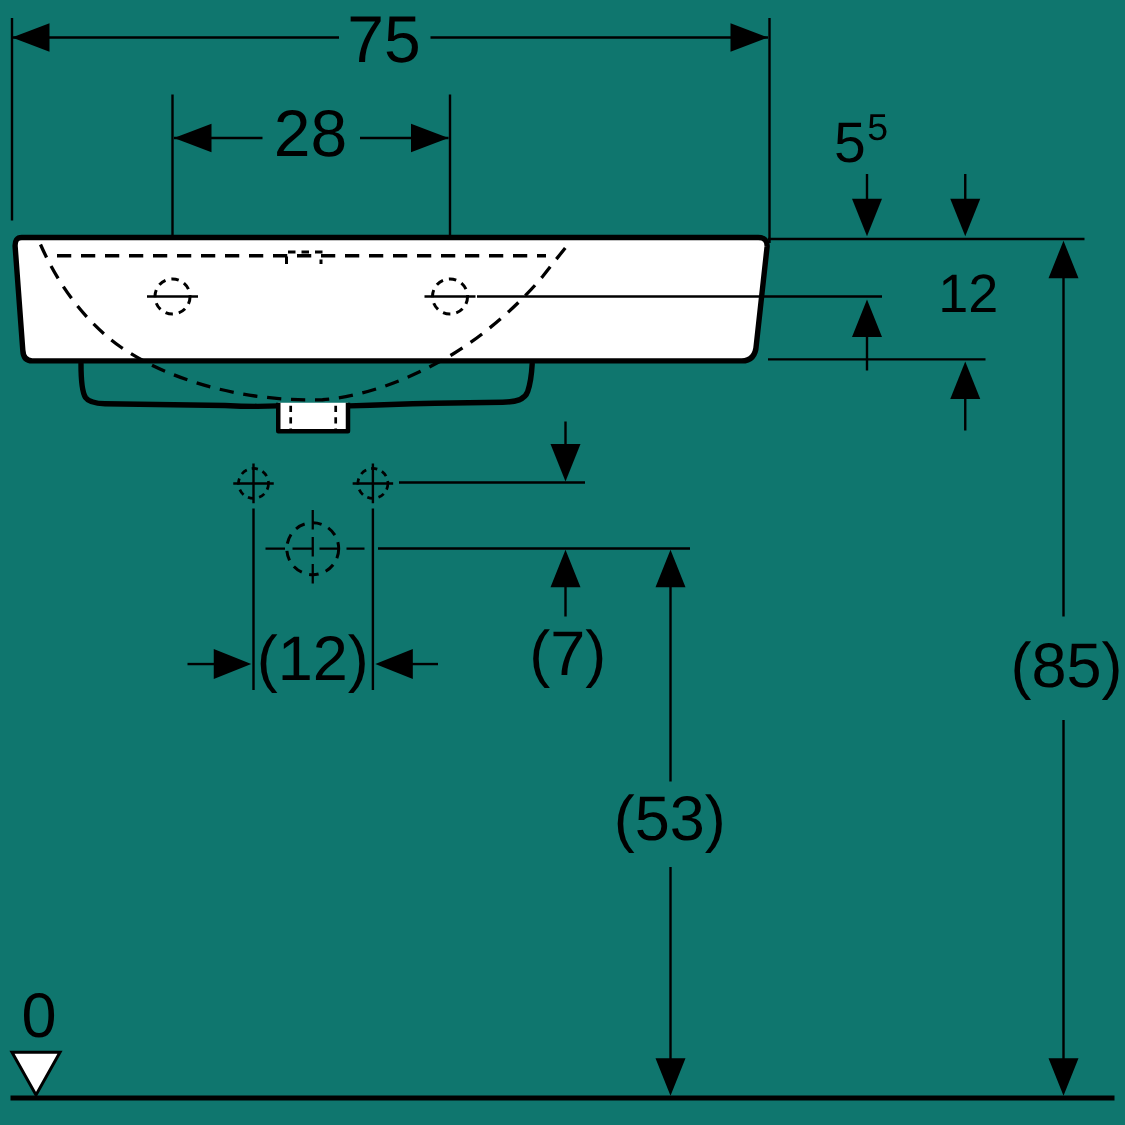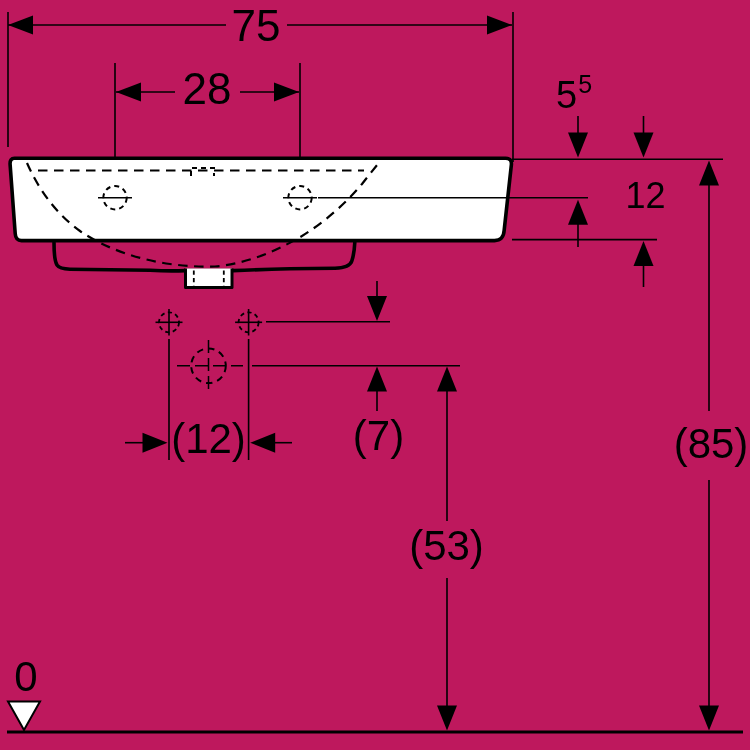--- a/index.html
+++ b/index.html
@@ -1,16 +1,16 @@
 <!DOCTYPE html>
 <html><head>
 <meta charset="utf-8">
 <style>
   html,body{margin:0;padding:0;background:#ffffff;}
-  .stage{width:750px;height:750px;background:#be185d;position:relative;overflow:hidden;}
+  .stage{width:750px;height:750px;background:#0f766e;position:relative;overflow:hidden;}
   svg{display:block;}
   text{font-family:"Liberation Sans","DejaVu Sans",sans-serif;fill:#000;}
   .lbl-big{font-size:44px;}
   .lbl-mid{font-size:42px;}
   .lbl-12{font-size:36px;}
   .lbl-55{font-size:38px;}
   .lbl-55-sup{font-size:25px;}
   .lbl-zero{font-size:42px;}
   .thin{stroke:#000;stroke-width:1.6;fill:none;}
   .thick{stroke:#000;stroke-width:3.6;fill:none;stroke-linejoin:round;stroke-linecap:round;}

